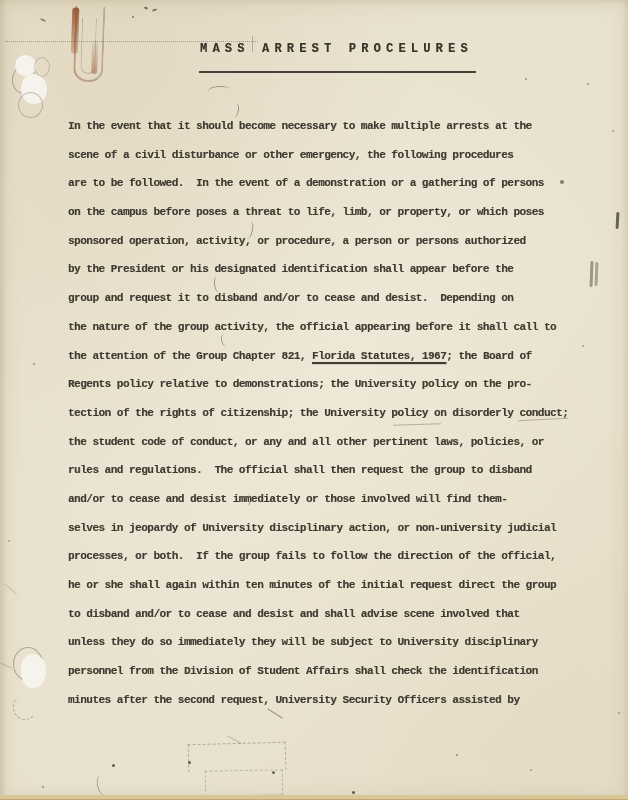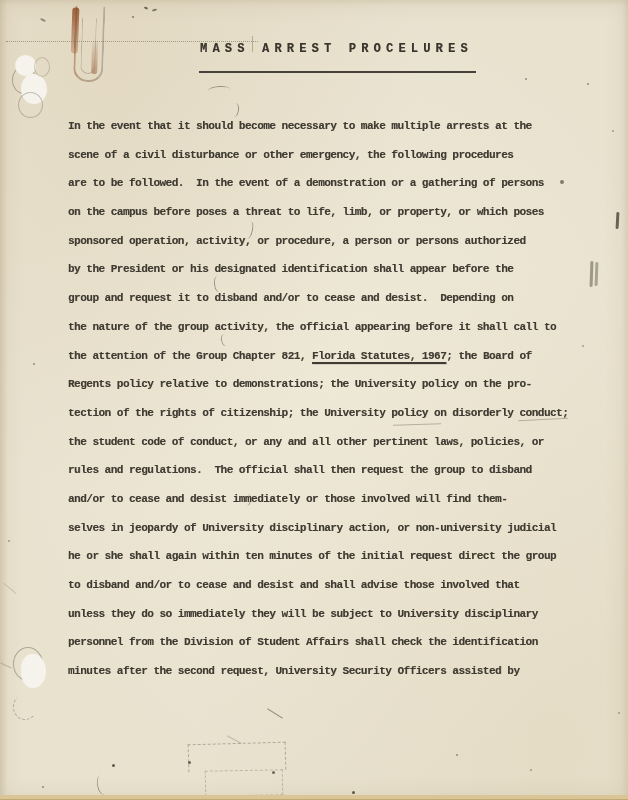--- a/index.html
+++ b/index.html
@@ -94,22 +94,23 @@
       <div class="line"><span>by the President or his designated identification shall appear before the</span></div>
       <div class="line"><span>group and request it to disband and/or to cease and desist.  Depending on</span></div>
       <div class="line"><span>the nature of the group activity, the official appearing before it shall call to</span></div>
       <div class="line"><span>the attention of the Group Chapter 821, </span><span class="u">Florida Statutes, 1967</span><span>; the Board of</span></div>
       <div class="line"><span>Regents policy relative to demonstrations; the University policy on the pro-</span></div>
       <div class="line"><span>tection of the rights of citizenship; the University policy on disorderly conduct;</span></div>
       <div class="line"><span>the student code of conduct, or any and all other pertinent laws, policies, or</span></div>
       <div class="line"><span>rules and regulations.  The official shall then request the group to disband</span></div>
       <div class="line"><span>and/or to cease and desist immediately or those involved will find them-</span></div>
       <div class="line"><span>selves in jeopardy of University disciplinary action, or non-university judicial</span></div>
+      <div class="line"><span>processes, or both.  If the group fails to follow the direction of the official,</span></div>
       <div class="line"><span>he or she shall again within ten minutes of the initial request direct the group</span></div>
-      <div class="line"><span>to disband and/or to cease and desist and shall advise those involved that</span></div>
+      <div class="line"><span>to disband and/or to cease and desist and shall advise scene involved that</span></div>
       <div class="line"><span>unless they do so immediately they will be subject to University disciplinary</span></div>
       <div class="line"><span>personnel from the Division of Student Affairs shall check the identification</span></div>
       <div class="line"><span>minutes after the second request, University Security Officers assisted by</span></div>
     </div>
 
   <div class="artifact" style="left:70px;top:6px;width:40px;height:84px;transform:rotate(2deg);">
     <div class="clip-outer"></div>
     <div class="clip-inner"></div>
     <div class="clip-rust"></div>
     <div class="clip-rust2"></div>

